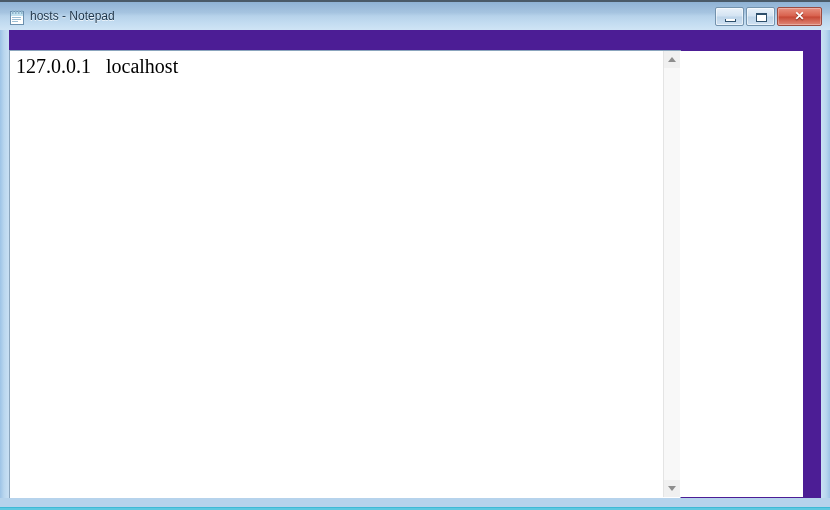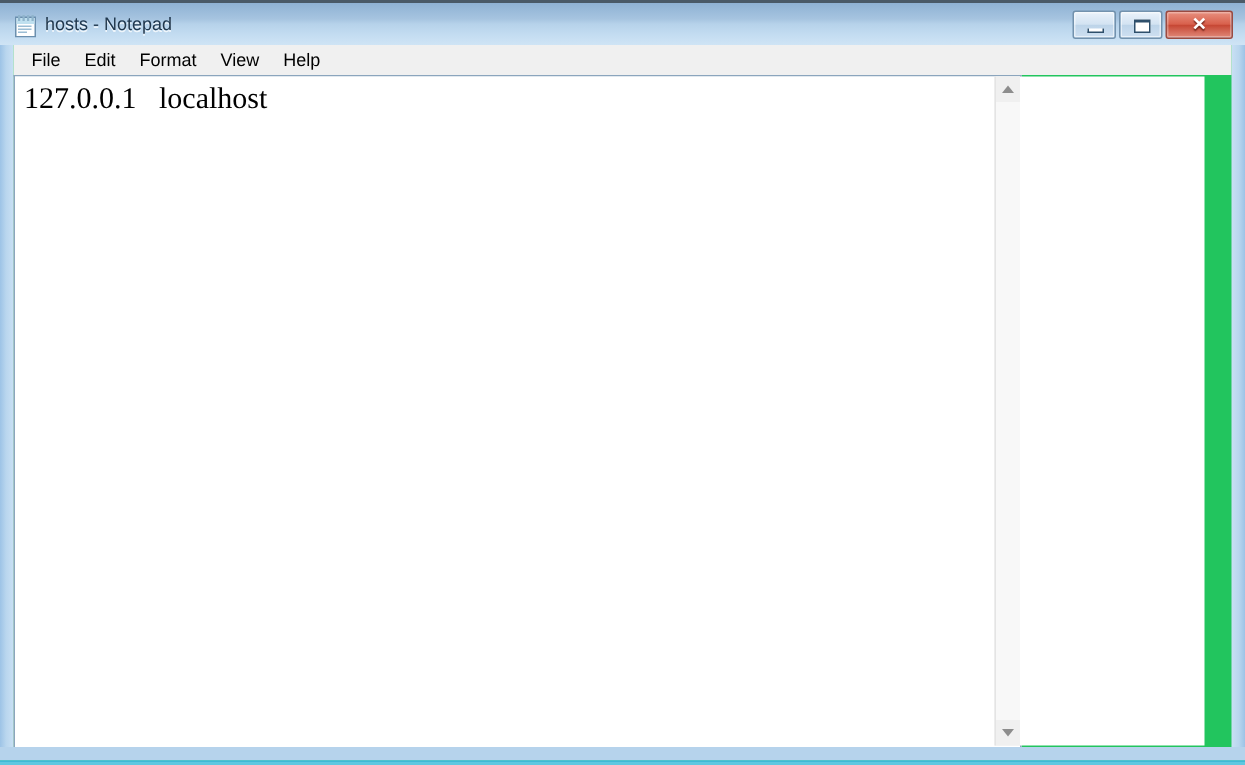--- a/index.html
+++ b/index.html
@@ -15,21 +15,21 @@
   }
 
   
   .window {
     position: absolute;
     left: 0;
     top: 0;
     width: 830px;
     height: 510px;
     box-sizing: border-box;
-    background: #22c55e;
+    background: #4c1d95;
   }
   .frame-top-line {
     position: absolute;
     left: 0; top: 0;
     width: 830px; height: 2px;
     background: #4a5a68;
   }
   .frame-left {
     position: absolute;
     left: 0; top: 2px;
@@ -260,27 +260,20 @@
       </div>
       <div class="wb">
         <span class="glyph-max"></span>
       </div>
       <div class="wb wb-close">
         <span class="glyph-x">✕</span>
       </div>
     </div>
   </div>
 
-  <div class="menubar">
-    <div class="menu-item">File</div>
-    <div class="menu-item">Edit</div>
-    <div class="menu-item">Format</div>
-    <div class="menu-item">View</div>
-    <div class="menu-item">Help</div>
-  </div>
 
   <div class="client">
 
     <div class="textarea">
       <div class="doc-line">127.0.0.1   localhost</div>
     </div>
 
     <div class="scrollbar">
       <div class="sb-btn sb-up">
         <span class="sb-arrow"></span>

